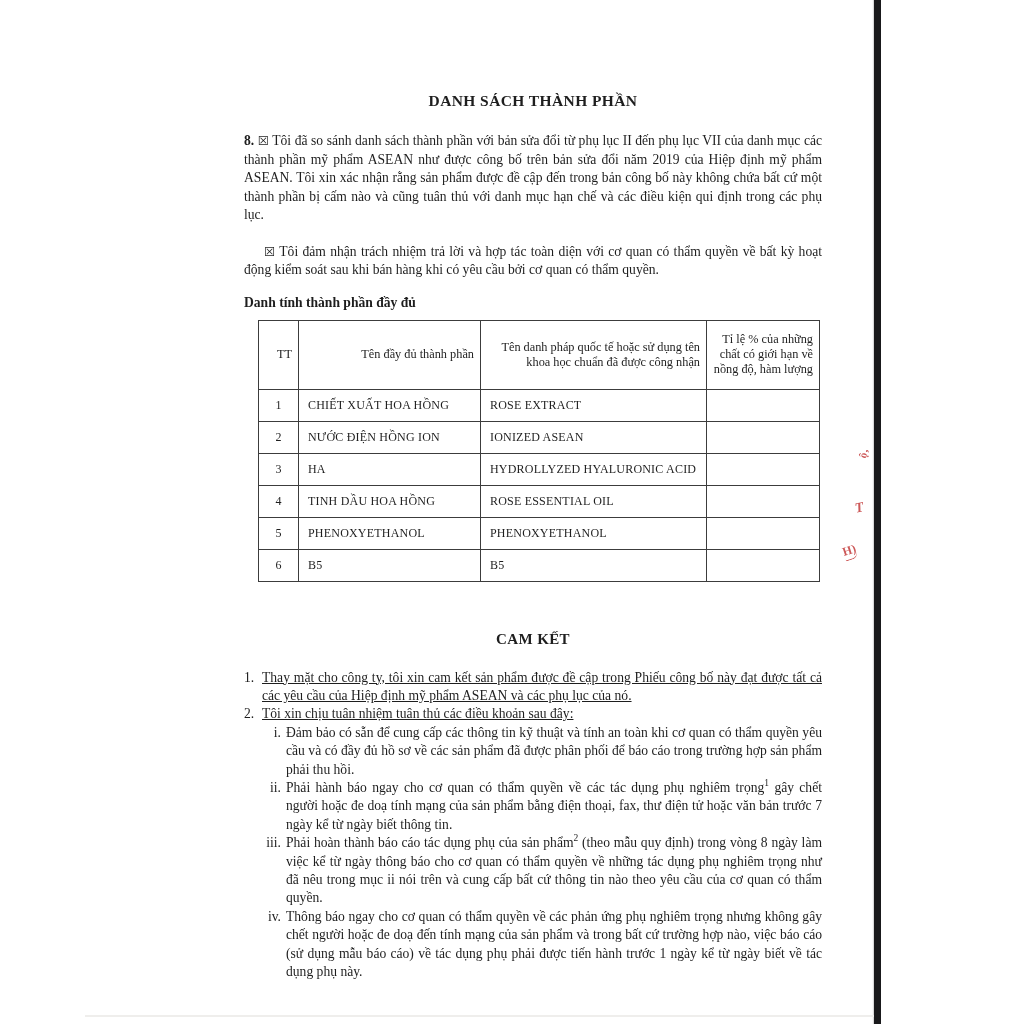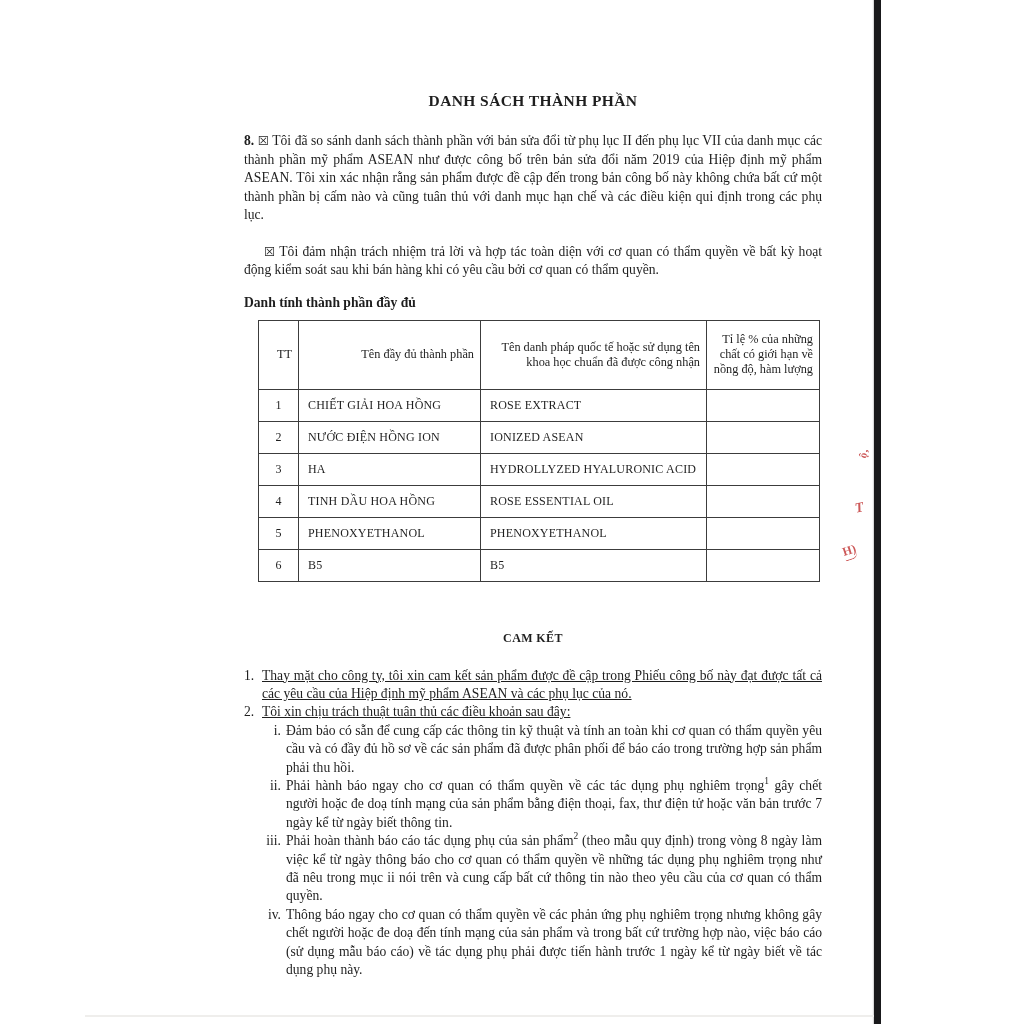--- a/index.html
+++ b/index.html
@@ -99,21 +99,21 @@
   }
   td.c-tt { text-align: center; padding: 2px 2px; }
   .col-tt { width: 40px; }
   .col-name { width: 182px; }
   .col-inci { width: 226px; }
   .col-ratio { width: 113px; }
 
   .camket-title {
     margin-top: 49px;
     text-align: center;
-    font-size: 12px;
+    font-size: 15px;
     font-weight: bold;
     letter-spacing: 0.4px;
   }
 
   .commitments {
     margin-top: 21px;
     font-size: 13.6px;
     line-height: 18.4px;
   }
   .c-item { display: flex; }
@@ -162,21 +162,21 @@
       <tr>
         <th>TT</th>
         <th>Tên đầy đủ thành phần</th>
         <th>Tên danh pháp quốc tế hoặc sử dụng tên khoa học chuẩn đã được công nhận</th>
         <th>Tỉ lệ % của những chất có giới hạn về nồng độ, hàm lượng</th>
       </tr>
     </thead>
     <tbody>
       <tr>
         <td class="c-tt">1</td>
-        <td>CHIẾT GIẢI HOA HỒNG</td>
+        <td>CHIẾT XUẤT HOA HỒNG</td>
         <td>ROSE EXTRACT</td>
         <td></td>
       </tr>
       <tr>
         <td class="c-tt">2</td>
         <td>NƯỚC ĐIỆN HỒNG ION</td>
         <td>IONIZED ASEAN</td>
         <td></td>
       </tr>
       <tr>
@@ -210,21 +210,21 @@
 
   <div class="commitments">
 
     <div class="c-item">
       <span class="marker">1.</span>
       <div class="text">Thay mặt cho công ty, tôi xin cam kết sản phẩm được đề cập trong Phiếu công bố này đạt được tất cả các yêu cầu của Hiệp định mỹ phẩm ASEAN và các phụ lục của nó.</div>
     </div>
 
     <div class="c-item">
       <span class="marker">2.</span>
-      <div class="text">Tôi xin chịu trách thuật tuân thủ các điều khoản sau đây:</div>
+      <div class="text">Tôi xin chịu tuân nhiệm tuân thủ các điều khoản sau đây:</div>
     </div>
 
     <div class="c-sub">
       <span class="marker">i.</span>
       <div class="text">
         <span>Đảm bảo có sẵn để cung cấp các thông tin kỹ thuật và tính an toàn khi cơ quan có thẩm quyền yêu cầu và có đầy đủ hồ sơ về các sản phẩm đã được phân phối để báo cáo trong trường hợp sản phẩm phải thu hồi.</span><sup></sup><span></span>
       </div>
     </div>
 
     <div class="c-sub">

